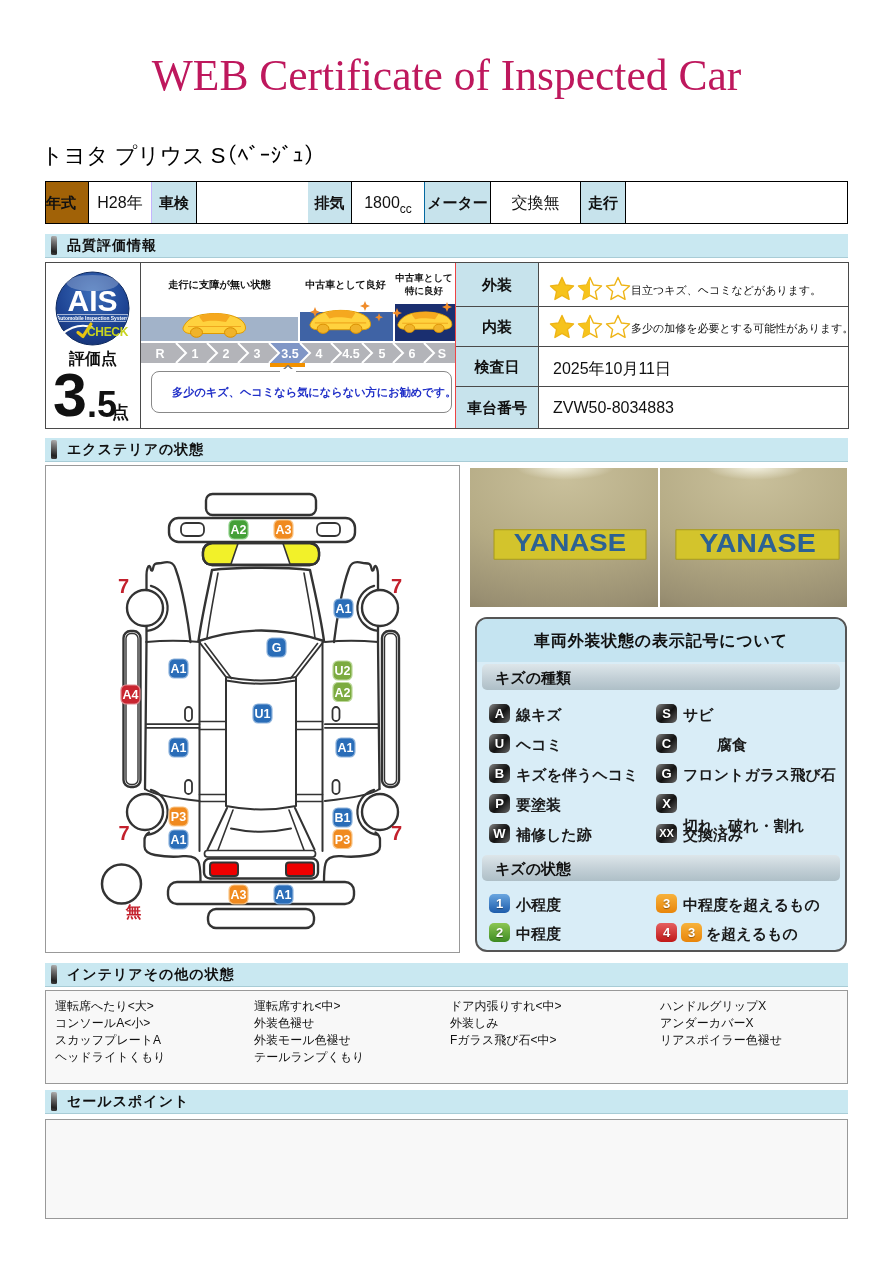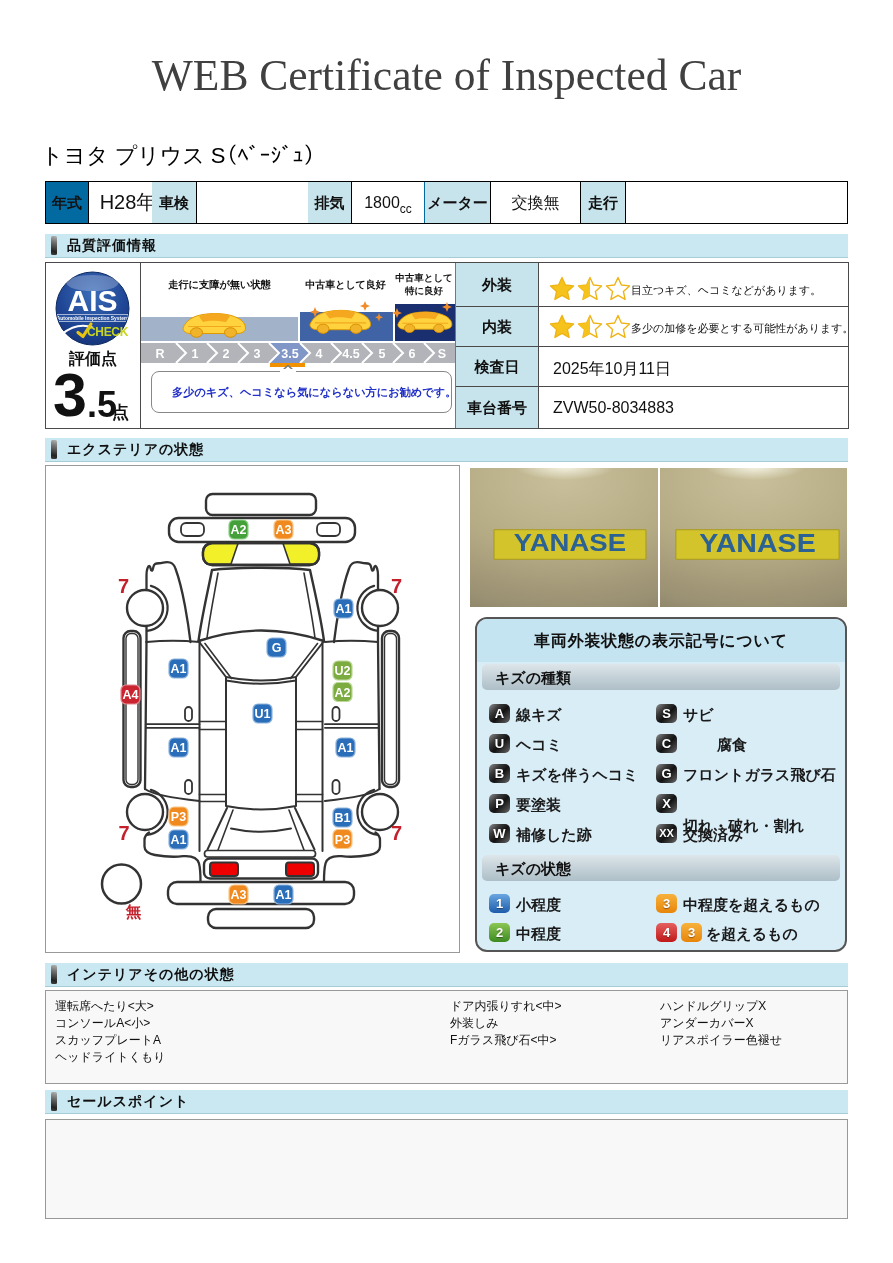--- a/index.html
+++ b/index.html
@@ -13,29 +13,29 @@
   .dark{background:linear-gradient(135deg,#909090 0%,#3a3a3a 30%,#121212 55%,#555 90%,#9a9a9a 100%);}
   .st1{background:linear-gradient(180deg,#6aa6e0,#1d5cab);}
   .st2{background:linear-gradient(180deg,#8cc653,#3d8b22);}
   .st3{background:linear-gradient(180deg,#f7b23c,#e8850a);}
   .st4{background:linear-gradient(180deg,#e56060,#c01818);}
   .ltext{position:absolute;font-size:15px;font-weight:bold;color:#1a1a1a;}
 </style>
 </head>
 <body>
 
-<div class="abs" style="left:0;top:54px;width:893px;text-align:center;font-family:'Liberation Serif',serif;font-size:43.5px;color:#404040;line-height:1;">WEB Certificate of Inspected Car</div>
+<div class="abs" style="left:0;top:54px;width:893px;text-align:center;font-family:'Liberation Serif',serif;font-size:43.5px;color:#be185d;line-height:1;">WEB Certificate of Inspected Car</div>
 
 <div class="abs" style="left:41px;top:141px;font-size:22px;color:#000;">トヨタ プリウス S（ﾍﾞｰｼﾞｭ）</div>
 
 <div id="infotable" class="abs" style="left:45px;top:181px;width:801px;height:41px;border:1px solid #000;">
 
-  <div class="abs" style="left:0;top:0;width:42px;height:41px;background:#0369a1;border-right:1px solid #000;text-align:center;line-height:41px;font-weight:bold;font-size:15px;">年式</div>
-
-  <div class="abs" style="left:43px;top:0;width:62px;height:41px;border-right:1px solid #c4b5fd;text-align:center;line-height:41px;font-size:20px;padding-left:8px;">H28年</div>
+  <div class="abs" style="left:0;top:0;width:42px;height:41px;background:#a16207;border-right:1px solid #000;text-align:left;line-height:41px;font-weight:bold;font-size:15px;">年式</div>
+
+  <div class="abs" style="left:43px;top:0;width:62px;height:41px;border-right:1px solid #c4b5fd;text-align:center;line-height:41px;font-size:16px;">H28年</div>
 
   <div class="abs" style="left:106px;top:0;width:44px;height:41px;background:#c7e3ec;border-right:1px solid #000;text-align:center;line-height:41px;font-weight:bold;font-size:15px;">車検</div>
 
 
   <div class="abs" style="left:262px;top:0;width:43px;height:41px;background:#c7e3ec;border-right:1px solid #000;text-align:center;line-height:41px;font-weight:bold;font-size:15px;">排気</div>
 
   <div class="abs" style="left:306px;top:0;width:72px;height:41px;border-right:4px solid #0369a1;text-align:center;line-height:41px;font-size:16px;">1800<span style="font-size:12px;vertical-align:-5px;">cc</span></div>
 
   <div class="abs" style="left:379px;top:0;width:65px;height:41px;background:#c7e3ec;border-right:1px solid #000;text-align:center;line-height:41px;font-weight:bold;font-size:15px;">メーター</div>
 
@@ -470,20 +470,21 @@
 
 <div class="secbar" style="top:963px;">
     <div class="accent"></div>
     <div class="t">インテリアその他の状態</div>
   </div>
 
 <div id="interiorbox" class="abs" style="left:45px;top:990px;width:801px;height:92px;border:1px solid #999;background:#f8f8f8;font-size:12px;">
 
   <div class="abs" style="left:9px;top:7px;line-height:17px;">運転席へたり&lt;大&gt;<br>コンソールA&lt;小&gt;<br>スカッフプレートA<br>ヘッドライトくもり</div>
 
+  <div class="abs" style="left:208px;top:7px;line-height:17px;">運転席すれ&lt;中&gt;<br>外装色褪せ<br>外装モール色褪せ<br>テールランプくもり</div>
 
   <div class="abs" style="left:404px;top:7px;line-height:17px;">ドア内張りすれ&lt;中&gt;<br>外装しみ<br>Fガラス飛び石&lt;中&gt;</div>
 
   <div class="abs" style="left:614px;top:7px;line-height:17px;">ハンドルグリップX<br>アンダーカバーX<br>リアスポイラー色褪せ</div>
 </div>
 
 <div class="secbar" style="top:1090px;">
     <div class="accent"></div>
     <div class="t">セールスポイント</div>
   </div>

